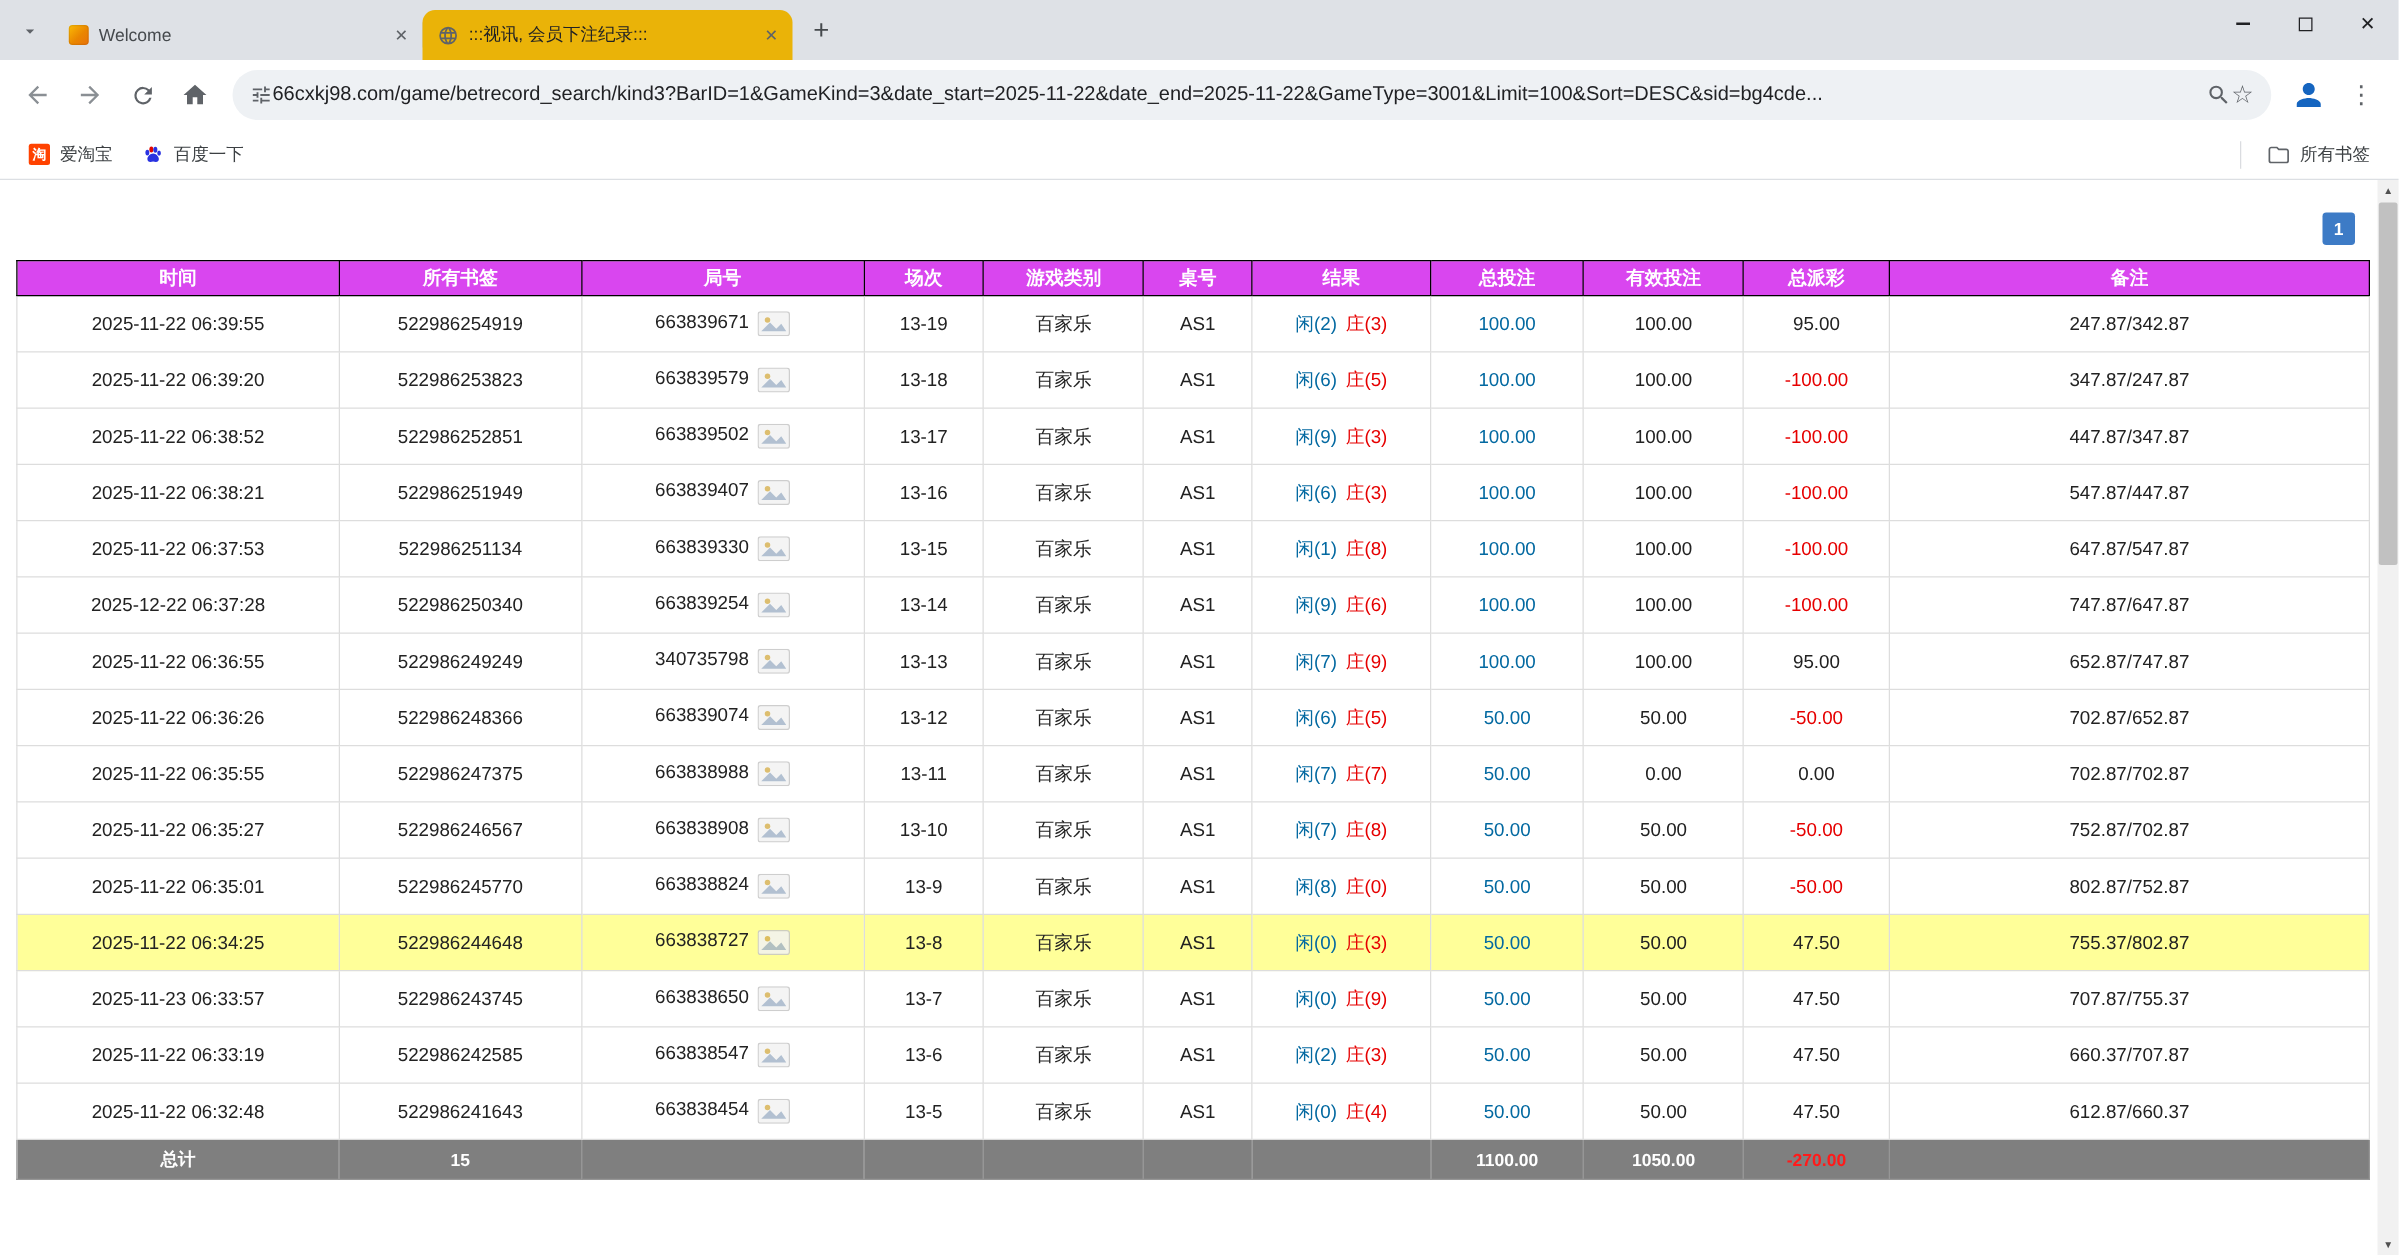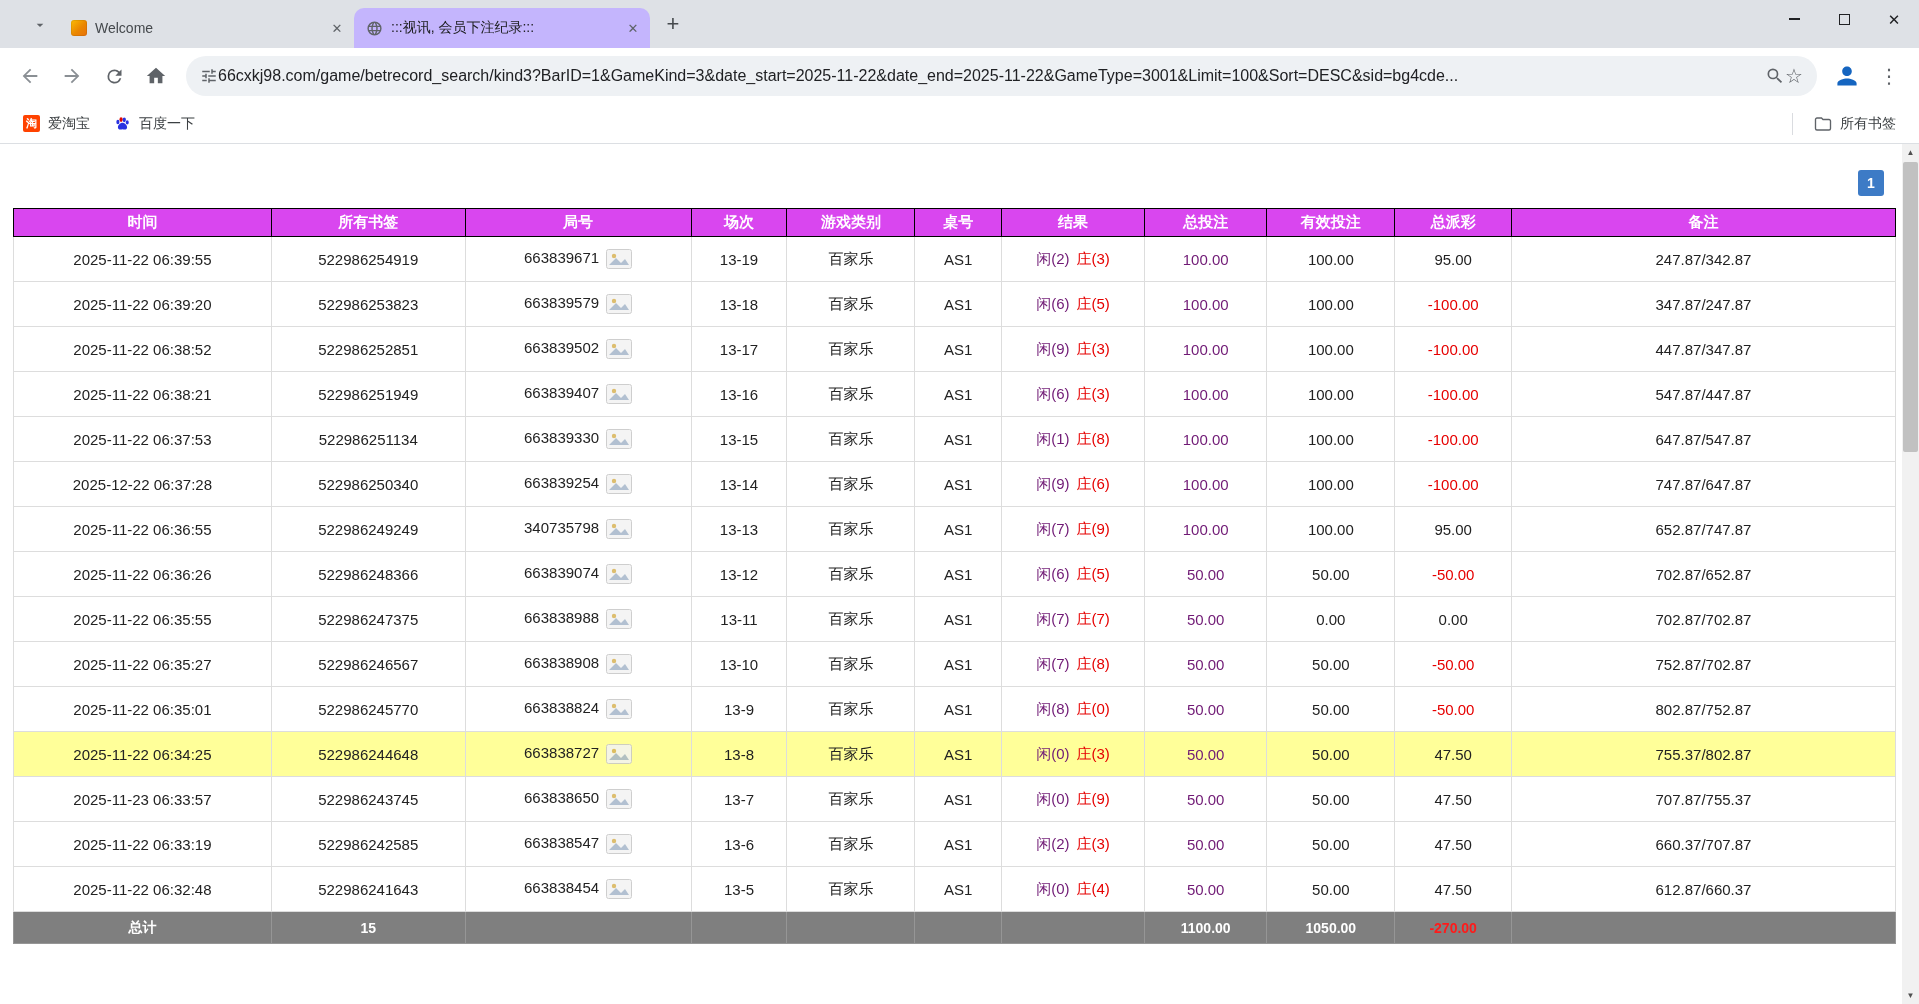--- a/index.html
+++ b/index.html
@@ -1,24 +1,24 @@
 <!DOCTYPE html>
 <html><head>
 <meta charset="utf-8">
 <style>
   * { margin:0; padding:0; box-sizing:border-box; }
   html,body { width:1919px; height:1004px; overflow:hidden; }
   body { font-family:"Liberation Sans", sans-serif; background:#fff; }
 
   
-  .tabstrip { height:48px; background:#dee1e6; display:flex; align-items:flex-end; padding-left:22px; position:relative; }
+  .tabstrip { height:48px; background:#dee1e6; display:flex; align-items:flex-end; padding-left:6px; position:relative; }
   .tab-search-btn { width:28px; height:28px; margin:0 4px 9px 4px; border-radius:50%; display:flex; align-items:center; justify-content:center; cursor:pointer; }
   .tab { display:flex; align-items:center; gap:8px; width:296px; height:40px; padding:0 8px 0 12px; border-radius:10px 10px 0 0; font-size:14px; color:#45494d; position:relative; cursor:pointer; }
   .tab.inactive::after { content:""; position:absolute; right:-1px; top:10px; height:20px; width:1px; background:#9aa0a6; opacity:.5; }
-  .tab.active { background:#c4b5fd; color:#202124; z-index:2; }
+  .tab.active { background:#eab308; color:#202124; z-index:2; }
   .tab .title { flex:1; white-space:nowrap; overflow:hidden; text-overflow:ellipsis; }
   .tab .close { width:18px; height:18px; border-radius:50%; display:flex; align-items:center; justify-content:center; font-size:13px; color:#5f6368; flex:none; cursor:pointer; }
   .favicon16 { width:17px; height:17px; flex:none; display:flex; align-items:center; justify-content:center; }
   .welcome-fav { width:16px; height:16px; border-radius:3px; background:linear-gradient(135deg,#fbbc05 0%,#ea8600 55%,#e8710a 100%); box-shadow:inset 0 0 0 1px rgba(0,0,0,.08); }
   .newtab-btn { width:30px; height:30px; margin:0 0 9px 8px; display:flex; align-items:center; justify-content:center; font-size:22px; color:#45494d; border-radius:50%; cursor:pointer; }
   .win-controls { position:absolute; right:0; top:0; height:38px; display:flex; z-index:5; }
   .win-btn { width:50px; height:38px; display:flex; align-items:center; justify-content:center; cursor:pointer; }
   .min-glyph { width:11px; height:2px; background:#202124; }
   .max-glyph { width:11px; height:11px; border:1.5px solid #202124; }
   .close-glyph { font-size:15px; color:#202124; line-height:1; }
@@ -39,21 +39,21 @@
   
   .content { position:relative; height:860px; background:#fff; }
   .pagination { display:flex; justify-content:flex-end; padding:26px 35px 12px 0; }
   .page-btn { min-width:26px; height:26px; padding:0 6px; background:#3d7bc6; color:#fff; font-size:14px; font-weight:bold; display:flex; align-items:center; justify-content:center; border-radius:3px; cursor:pointer; }
 
   table.bet-table { width:1883px; margin-left:13px; border-collapse:collapse; table-layout:fixed; font-size:15px; color:#222; }
   .bet-table th { background:#d946ef; color:#fff; font-weight:bold; height:28px; font-size:15px; border:1px solid #000; border-left:1px solid #fff; text-align:center; }
   .bet-table th:first-child { border-left:1px solid #000; }
   .bet-table td { height:45px; text-align:center; border:1px solid #ddd; background:#fff; }
   .bet-table tr.highlight td { background:#ffff99; }
-  .blue { color:#701a75; }
+  .blue { color:#0369a1; }
   .red { color:#e60000; }
   .neg { color:#e60000; }
   .round-wrap { display:inline-flex; align-items:flex-start; gap:7px; }
   .replay-icon { display:inline-flex; opacity:.85; cursor:pointer; }
   .result-player { margin-right:7px; }
   tr.footer-row td { background:#7f7f7f; color:#fff; font-weight:bold; height:32px; border:1px solid #969696; font-size:14px; }
   tr.footer-row td.neg { color:#ff1a1a; }
 
   
   .scrollbar { position:absolute; top:0; right:0; width:17px; height:860px; background:#f1f1f1; }

